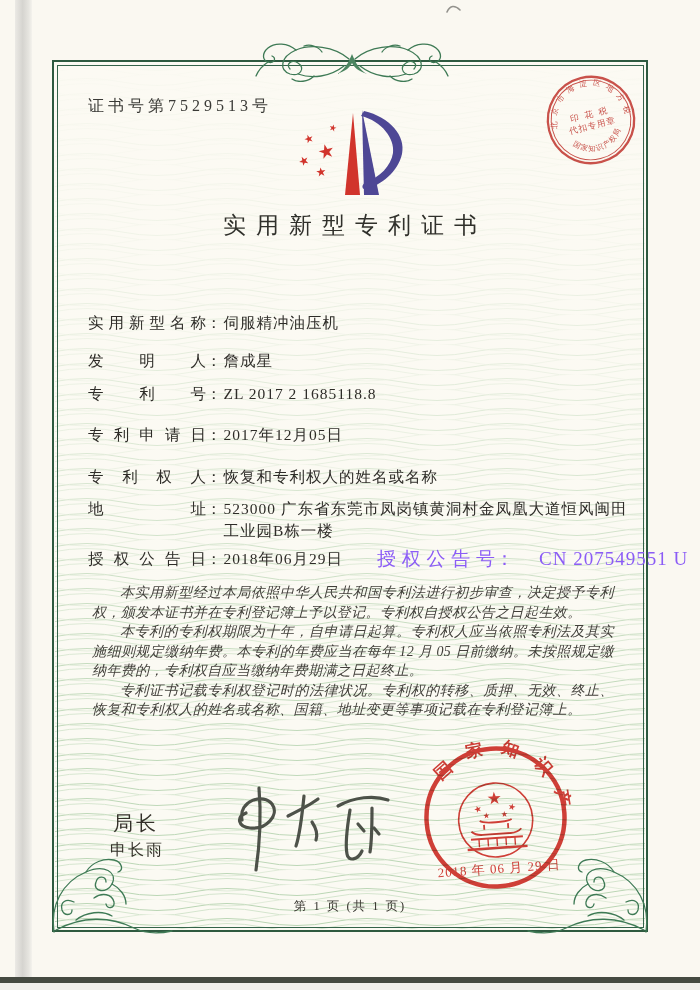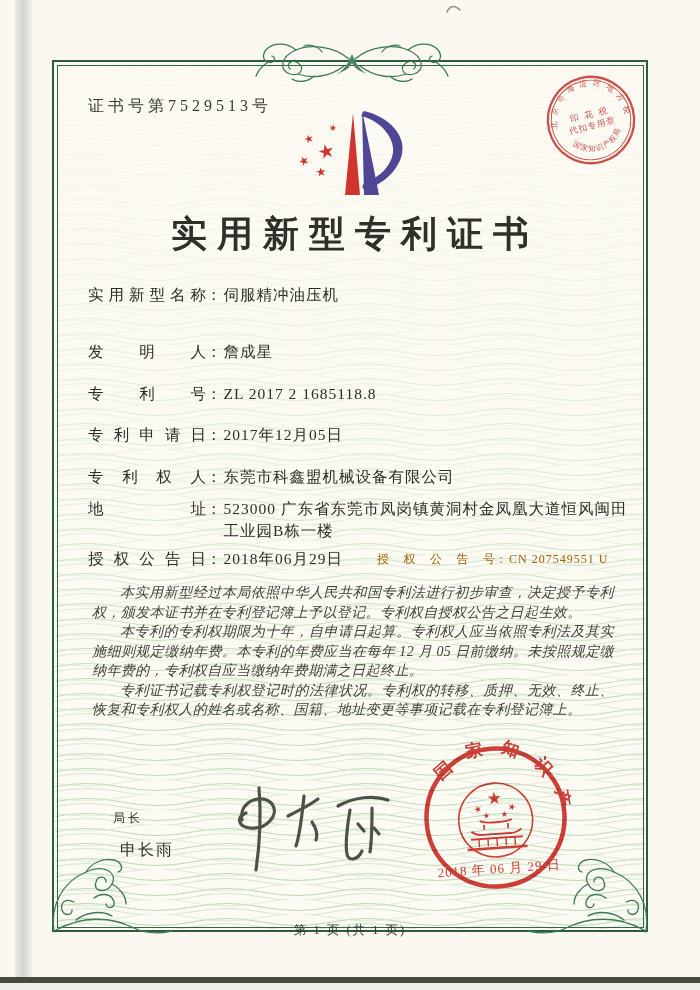--- a/index.html
+++ b/index.html
@@ -48,55 +48,55 @@
   .orn { position:absolute; pointer-events:none; }
 
   
   .cert-no {
     position:absolute; left:88px; top:96px; font-size:16px; color:#3a3a36;
     letter-spacing:4px;
   }
   .logo { position:absolute; left:296px; top:108px; }
   .title {
     position:absolute; left:52px; top:210px; width:596px; text-align:center;
-    font-size:36px; font-weight:bold; color:#30302b; letter-spacing:10px;
+    font-size:23px; font-weight:normal; color:#30302b; letter-spacing:10px;
     text-indent:10px;
   }
   .field-row {
     position:absolute; left:88px; width:530px; font-size:15.5px; color:#2e2c28;
     display:flex; line-height:22px;
   }
   .field-row .lbl {
     flex:0 0 118px; text-align:justify; text-align-last:justify; letter-spacing:0;
   }
   .field-row .colon { flex:0 0 12px; }
   .field-row .val { flex:1; letter-spacing:1px; padding-left:2px;font-family:Liberation Serif, serif; }
-  .grant-no-pair { position:absolute; left:377px; top:548px; font-size:12px; color:#a16207; display:flex; line-height:22px; }
+  .grant-no-pair { position:absolute; left:377px; top:548px; font-size:19px; color:#8b5cf6; display:flex; line-height:22px; }
   .grant-no-pair .lbl { flex:0 0 118px; text-align:justify; text-align-last:justify; }
   .grant-no-pair .colon { flex:0 0 12px; }
-  .grant-no-pair .val { letter-spacing:1px; padding-left:2px; }
+  .grant-no-pair .val { letter-spacing:1px; padding-left:2px;margin-left:23px; }
 
   .body-text {
     position:absolute; left:92px; top:583px; width:522px;
     font-size:14px; line-height:19.5px; color:#413f3a; text-align:justify;
     letter-spacing:.4px;
     font-style:italic;
   }
   .body-text p { text-indent:2em; }
 
-  .sign-role { position:absolute; left:113px; top:810px; font-size:12px; color:#333029; letter-spacing:3px; }
-  .sign-name { position:absolute; left:120px; top:840px; font-size:16px; color:#333029; letter-spacing:2px; }
+  .sign-role { position:absolute; left:113px; top:810px; font-size:20px; color:#333029; letter-spacing:3px; }
+  .sign-name { position:absolute; left:110px; top:840px; font-size:16px; color:#333029; letter-spacing:2px; }
   .signature { position:absolute; left:212px; top:782px; }
 
   .seal { position:absolute; left:418px; top:740px; transform:rotate(-4deg); mix-blend-mode:multiply; opacity:.92; }
   .tax-stamp { position:absolute; left:545px; top:74px; transform:rotate(-14deg); mix-blend-mode:multiply; opacity:.88; }
 
   .footer {
     position:absolute; left:52px; top:898px; width:596px; text-align:center;
-    font-size:12.5px; color:#37352f; letter-spacing:2px;margin-top:24px;
+    font-size:12.5px; color:#37352f; letter-spacing:2px;
   }
   .star-glyph { font-family:"DejaVu Sans",sans-serif; }
 </style>
 </head>
 <body>
 
 <div class="photo">
 
   <div class="scan-strip-left"></div>
   <svg class="pen-mark" width="16" height="14" viewBox="0 0 16 14">
@@ -157,44 +157,44 @@
       <text class="star-glyph" x="30" y="43" font-size="19" text-anchor="middle" dominant-baseline="central" transform="rotate(-14 30 43)">★</text>
       <text class="star-glyph" x="13" y="31" font-size="11" text-anchor="middle" dominant-baseline="central" transform="rotate(-20 13 31)">★</text>
       <text class="star-glyph" x="37" y="20" font-size="9" text-anchor="middle" dominant-baseline="central" transform="rotate(15 37 20)">★</text>
       <text class="star-glyph" x="8" y="53" font-size="12" text-anchor="middle" dominant-baseline="central" transform="rotate(-28 8 53)">★</text>
       <text class="star-glyph" x="25" y="64" font-size="12" text-anchor="middle" dominant-baseline="central" transform="rotate(-8 25 64)">★</text>
     </g>
   </svg>
 
   <div class="title">实用新型专利证书</div>
 
-  <div class="field-row" style="top:284px;">
+  <div class="field-row" style="top:312px;">
     <span class="lbl">实用新型名称</span>
       <span class="colon">：</span>
       <span class="val">伺服精冲油压机</span>
   </div>
-  <div class="field-row" style="top:341px;justify-content:center;">
+  <div class="field-row" style="top:350px;justify-content:center;">
     <span class="lbl">发明人</span>
       <span class="colon">：</span>
       <span class="val">詹成星</span>
   </div>
   <div class="field-row" style="top:383px;">
     <span class="lbl">专利号</span>
       <span class="colon">：</span>
       <span class="val">ZL 2017 2 1685118.8</span>
   </div>
   <div class="field-row" style="top:424px;">
     <span class="lbl">专利申请日</span>
       <span class="colon">：</span>
       <span class="val">2017年12月05日</span>
   </div>
   <div class="field-row" style="top:466px;">
     <span class="lbl">专利权人</span>
       <span class="colon">：</span>
-      <span class="val">东莞市科鑫盟机械设备有限公司</span>
+      <span class="val">恢复和专利权人的姓名或名称</span>
   </div>
   <div class="field-row" style="top:498px; width:545px;">
     <span class="lbl">地址</span>
       <span class="colon">：</span>
       <span class="val" style="max-width:432px;">523000 广东省东莞市凤岗镇黄洞村金凤凰大道恒风闽田工业园B栋一楼</span>
   </div>
   <div class="field-row" style="top:548px; width:300px;">
     <span class="lbl">授权公告日</span>
       <span class="colon">：</span>
       <span class="val">2018年06月29日</span>

